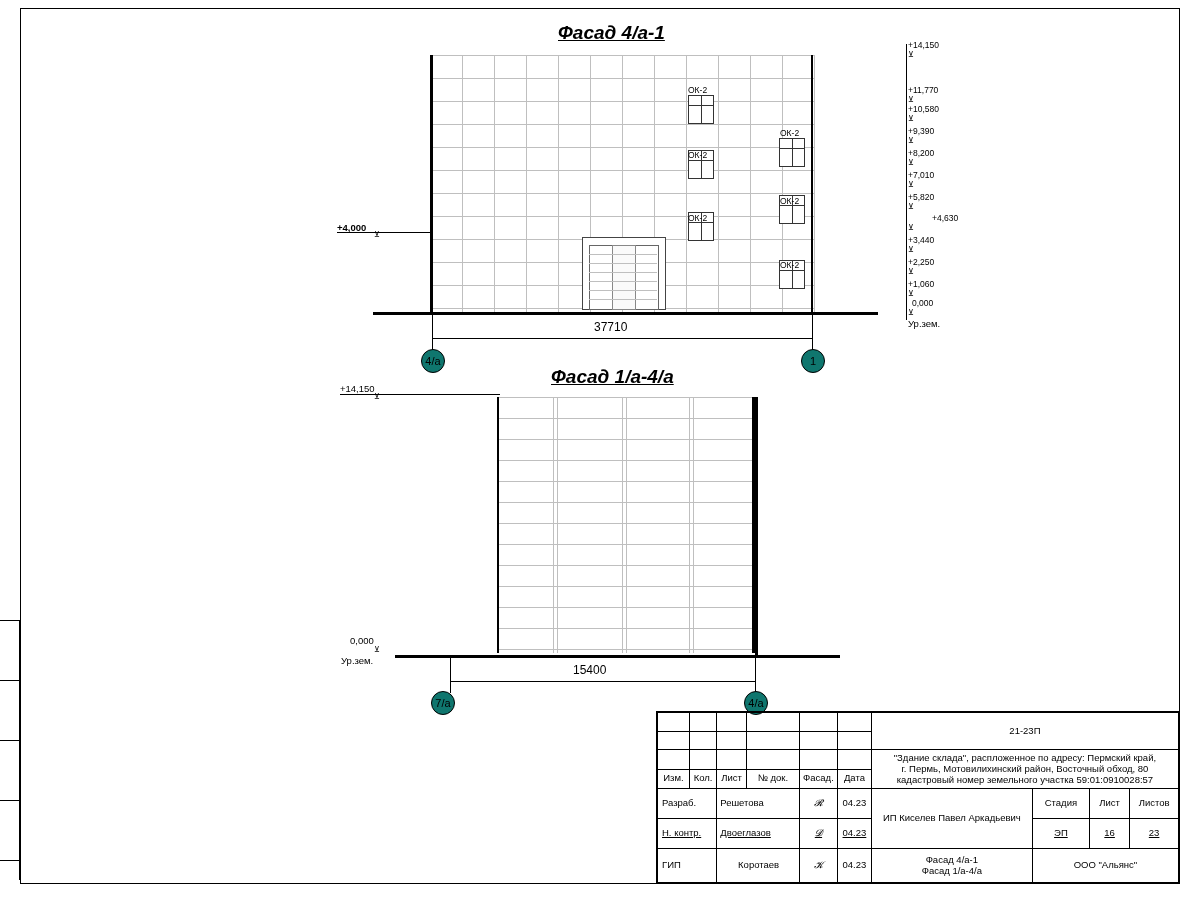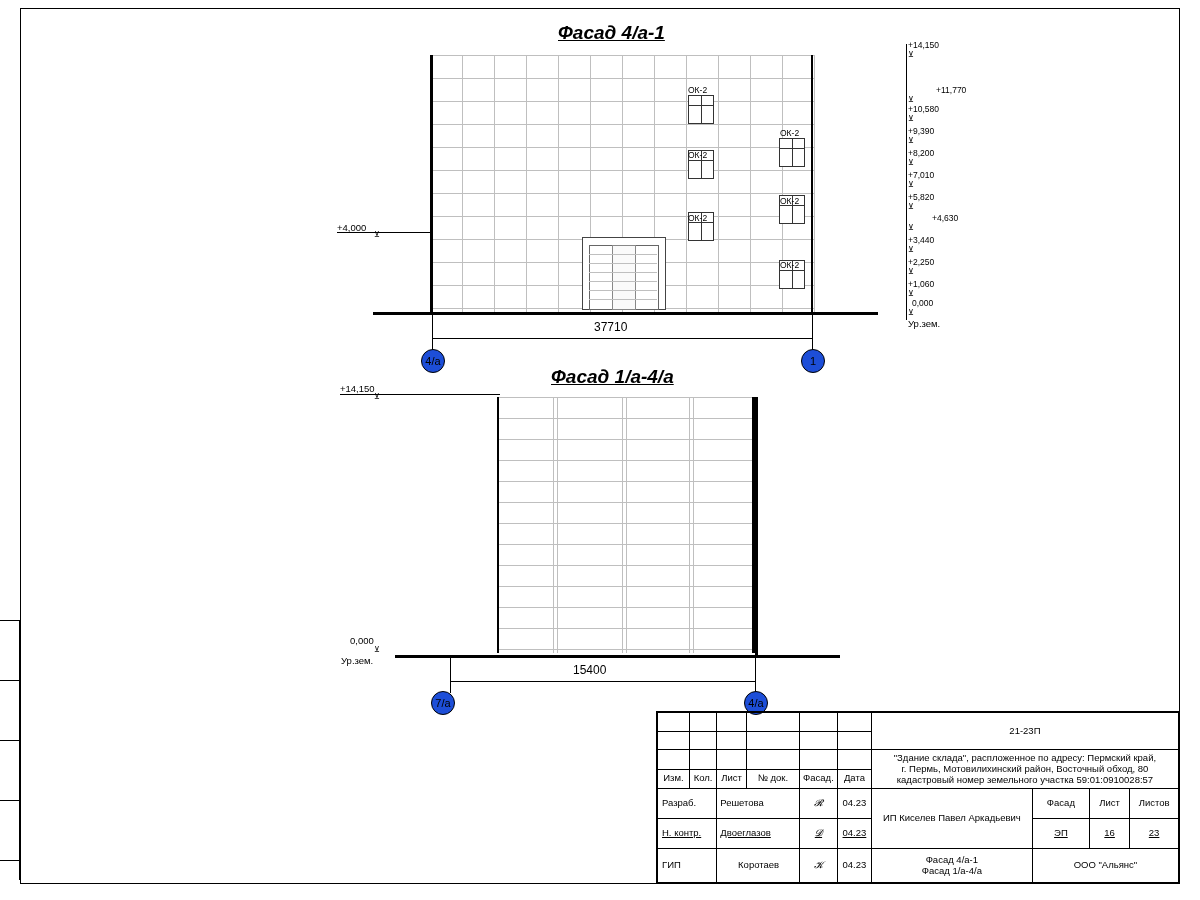--- a/index.html
+++ b/index.html
@@ -8,21 +8,21 @@
   .frame{position:absolute;left:20px;top:8px;width:1158px;height:874px;border:1px solid #000;}
   .edge-left{position:absolute;left:0;top:620px;width:20px;height:260px;}
   .edge-left .l{position:absolute;left:0;width:20px;border-top:1px solid #000;}
 
   .title{position:absolute;font-style:italic;font-weight:bold;font-size:19px;text-decoration:underline;white-space:nowrap;}
 
   
   .ln{position:absolute;background:#000;}
   .lbl{position:absolute;font-size:9.5px;white-space:nowrap;}
   .dim{position:absolute;font-size:12px;white-space:nowrap;}
-  .circ{position:absolute;width:22px;height:22px;border:1px solid #000;border-radius:50%;font-size:11px;display:flex;align-items:center;justify-content:center;background:#1d4ed8;}
+  .circ{position:absolute;width:22px;height:22px;border:1px solid #000;border-radius:50%;font-size:11px;display:flex;align-items:center;justify-content:center;background:#0f766e;}
 
   .win{position:absolute;border:1px solid #333;background:#fff;}
   .win:before{content:"";position:absolute;left:50%;top:0;bottom:0;width:1px;background:#333;}
   .win:after{content:"";position:absolute;left:0;right:0;top:32%;height:1px;background:#333;}
 
   .oklbl{position:absolute;font-size:8.5px;white-space:nowrap;}
 
   .facade{position:absolute;}
   .grid-v{position:absolute;width:1px;background:#bfbfbf;}
   .grid-h{position:absolute;height:1px;background:#bfbfbf;}
@@ -111,37 +111,37 @@
     <div class="win" style="left:349px;top:205px;width:24px;height:27px;"></div>
   </div>
 
   <div class="oklbl" style="left:688px;top:85px;">ОК-2</div>
   <div class="oklbl" style="left:688px;top:150px;">ОК-2</div>
   <div class="oklbl" style="left:688px;top:213px;">ОК-2</div>
   <div class="oklbl" style="left:780px;top:128px;">ОК-2</div>
   <div class="oklbl" style="left:780px;top:196px;">ОК-2</div>
   <div class="oklbl" style="left:780px;top:260px;">ОК-2</div>
 
-  <div class="lbl" style="left:337px;top:222px;">+4,000</div>
+  <div class="lbl" style="left:337px;top:222px;font-weight:bold;">+4,000</div>
   <div class="elevtick" style="left:374px;top:230px;">⊻</div>
   <div class="ln" style="left:337px;top:232px;width:96px;height:1px;background:#000;"></div>
 
   <div class="ground" style="left:373px;top:312px;width:505px;"></div>
 
   <div class="ln" style="left:432px;top:338px;width:381px;height:1px;"></div>
   <div class="ln" style="left:432px;top:312px;width:1px;height:38px;"></div>
   <div class="ln" style="left:812px;top:312px;width:1px;height:38px;"></div>
   <div class="dim" style="left:594px;top:320px;">37710</div>
 
   <div class="circ" style="left:421px;top:349px;">4/а</div>
   <div class="circ" style="left:801px;top:349px;">1</div>
 
   <div class="elevmark" style="left:908px;top:40px;">+14,150</div>
   <div class="elevtick" style="left:908px;top:50px;">⊻</div>
-  <div class="elevmark" style="left:908px;top:85px;padding-left:28px;">+11,770</div>
+  <div class="elevmark" style="left:908px;top:85px;">+11,770</div>
   <div class="elevtick" style="left:908px;top:95px;">⊻</div>
   <div class="elevmark" style="left:908px;top:104px;">+10,580</div>
   <div class="elevtick" style="left:908px;top:114px;">⊻</div>
   <div class="elevmark" style="left:908px;top:126px;">+9,390</div>
   <div class="elevtick" style="left:908px;top:136px;">⊻</div>
   <div class="elevmark" style="left:908px;top:148px;">+8,200</div>
   <div class="elevtick" style="left:908px;top:158px;">⊻</div>
   <div class="elevmark" style="left:908px;top:170px;">+7,010</div>
   <div class="elevtick" style="left:908px;top:180px;">⊻</div>
   <div class="elevmark" style="left:908px;top:192px;">+5,820</div>
@@ -261,21 +261,21 @@
         <td class="cap">№ док.</td>
         <td class="cap">Фасад.</td>
         <td class="cap">Дата</td>
       </tr>
       <tr style="height:26px;">
         <td colspan="2" style="text-align:left;padding-left:4px;">Разраб.</td>
         <td colspan="2" style="text-align:left;padding-left:3px;">Решетова</td>
         <td class="sig">𝓡</td>
         <td>04.23</td>
         <td rowspan="2">ИП Киселев Павел Аркадьевич</td>
-        <td class="cap">Фасад</td>
+        <td class="cap">Стадия</td>
         <td class="cap">Лист</td>
         <td class="cap">Листов</td>
       </tr>
       <tr style="height:26px;text-decoration:underline;">
         <td colspan="2" style="text-align:left;padding-left:4px;">Н. контр.</td>
         <td colspan="2" style="text-align:left;padding-left:3px;">Двоеглазов</td>
         <td class="sig">𝓓</td>
         <td>04.23</td>
         <td class="big">ЭП</td>
         <td class="big">16</td>

